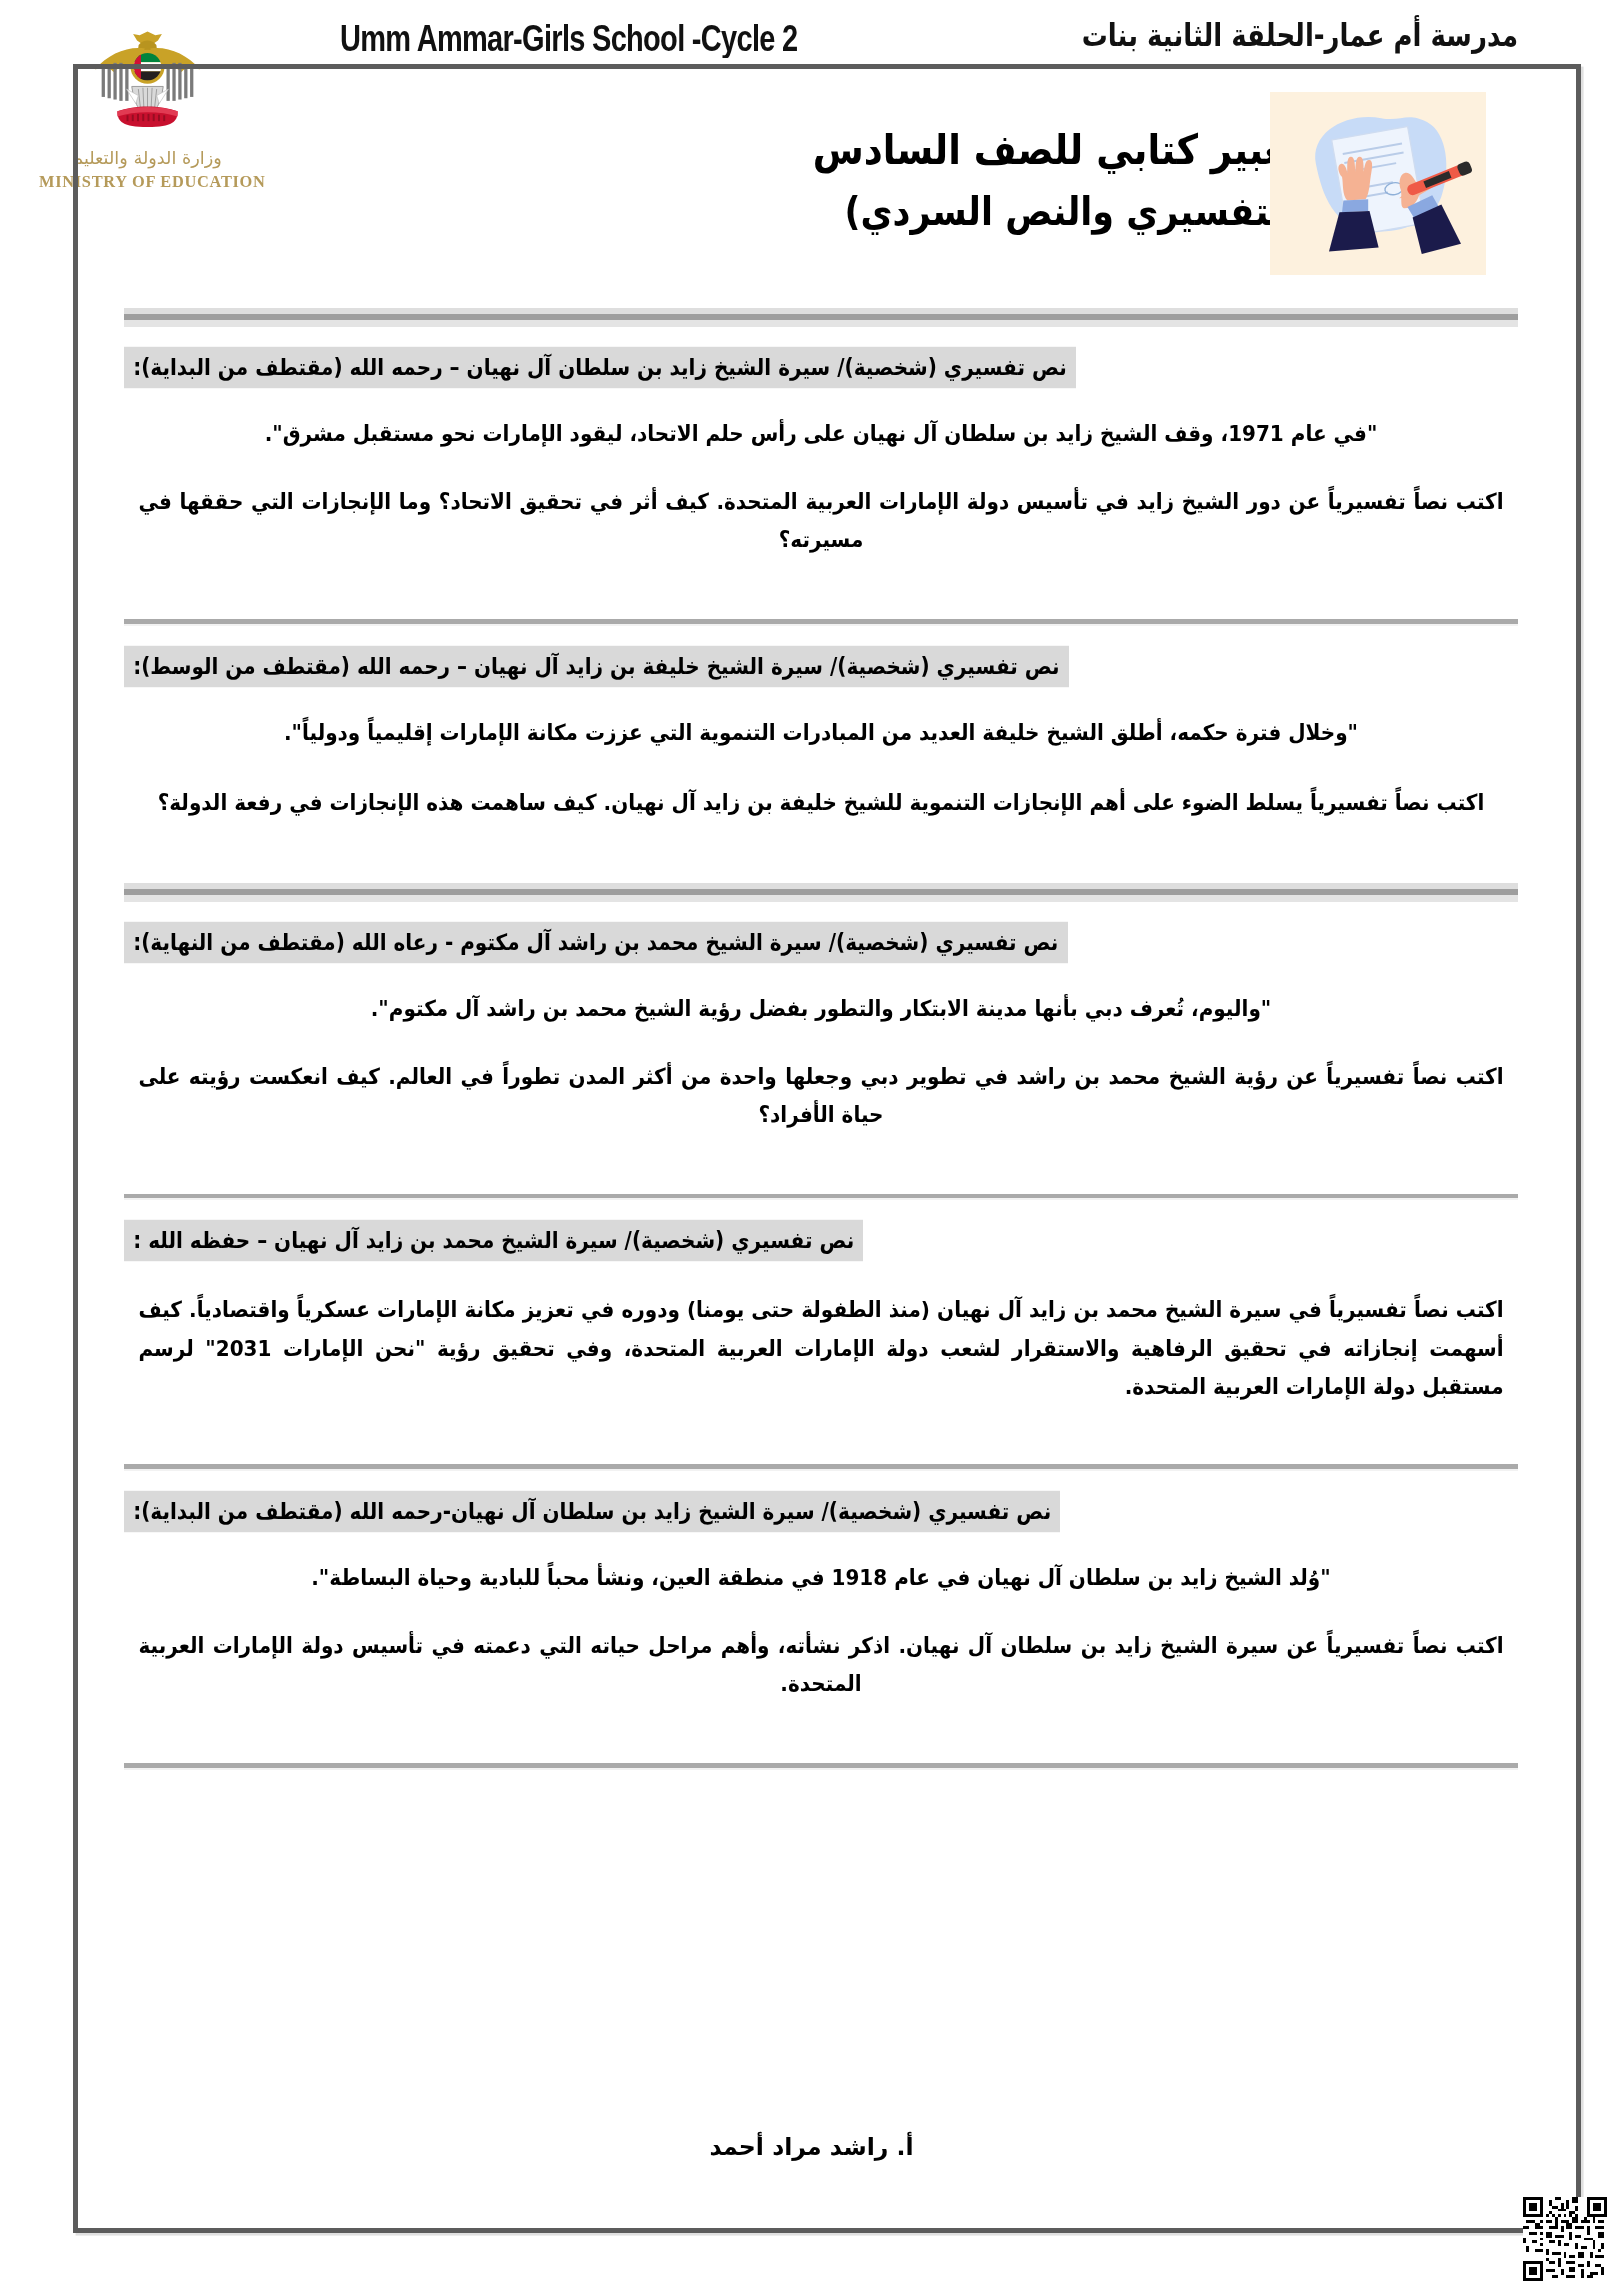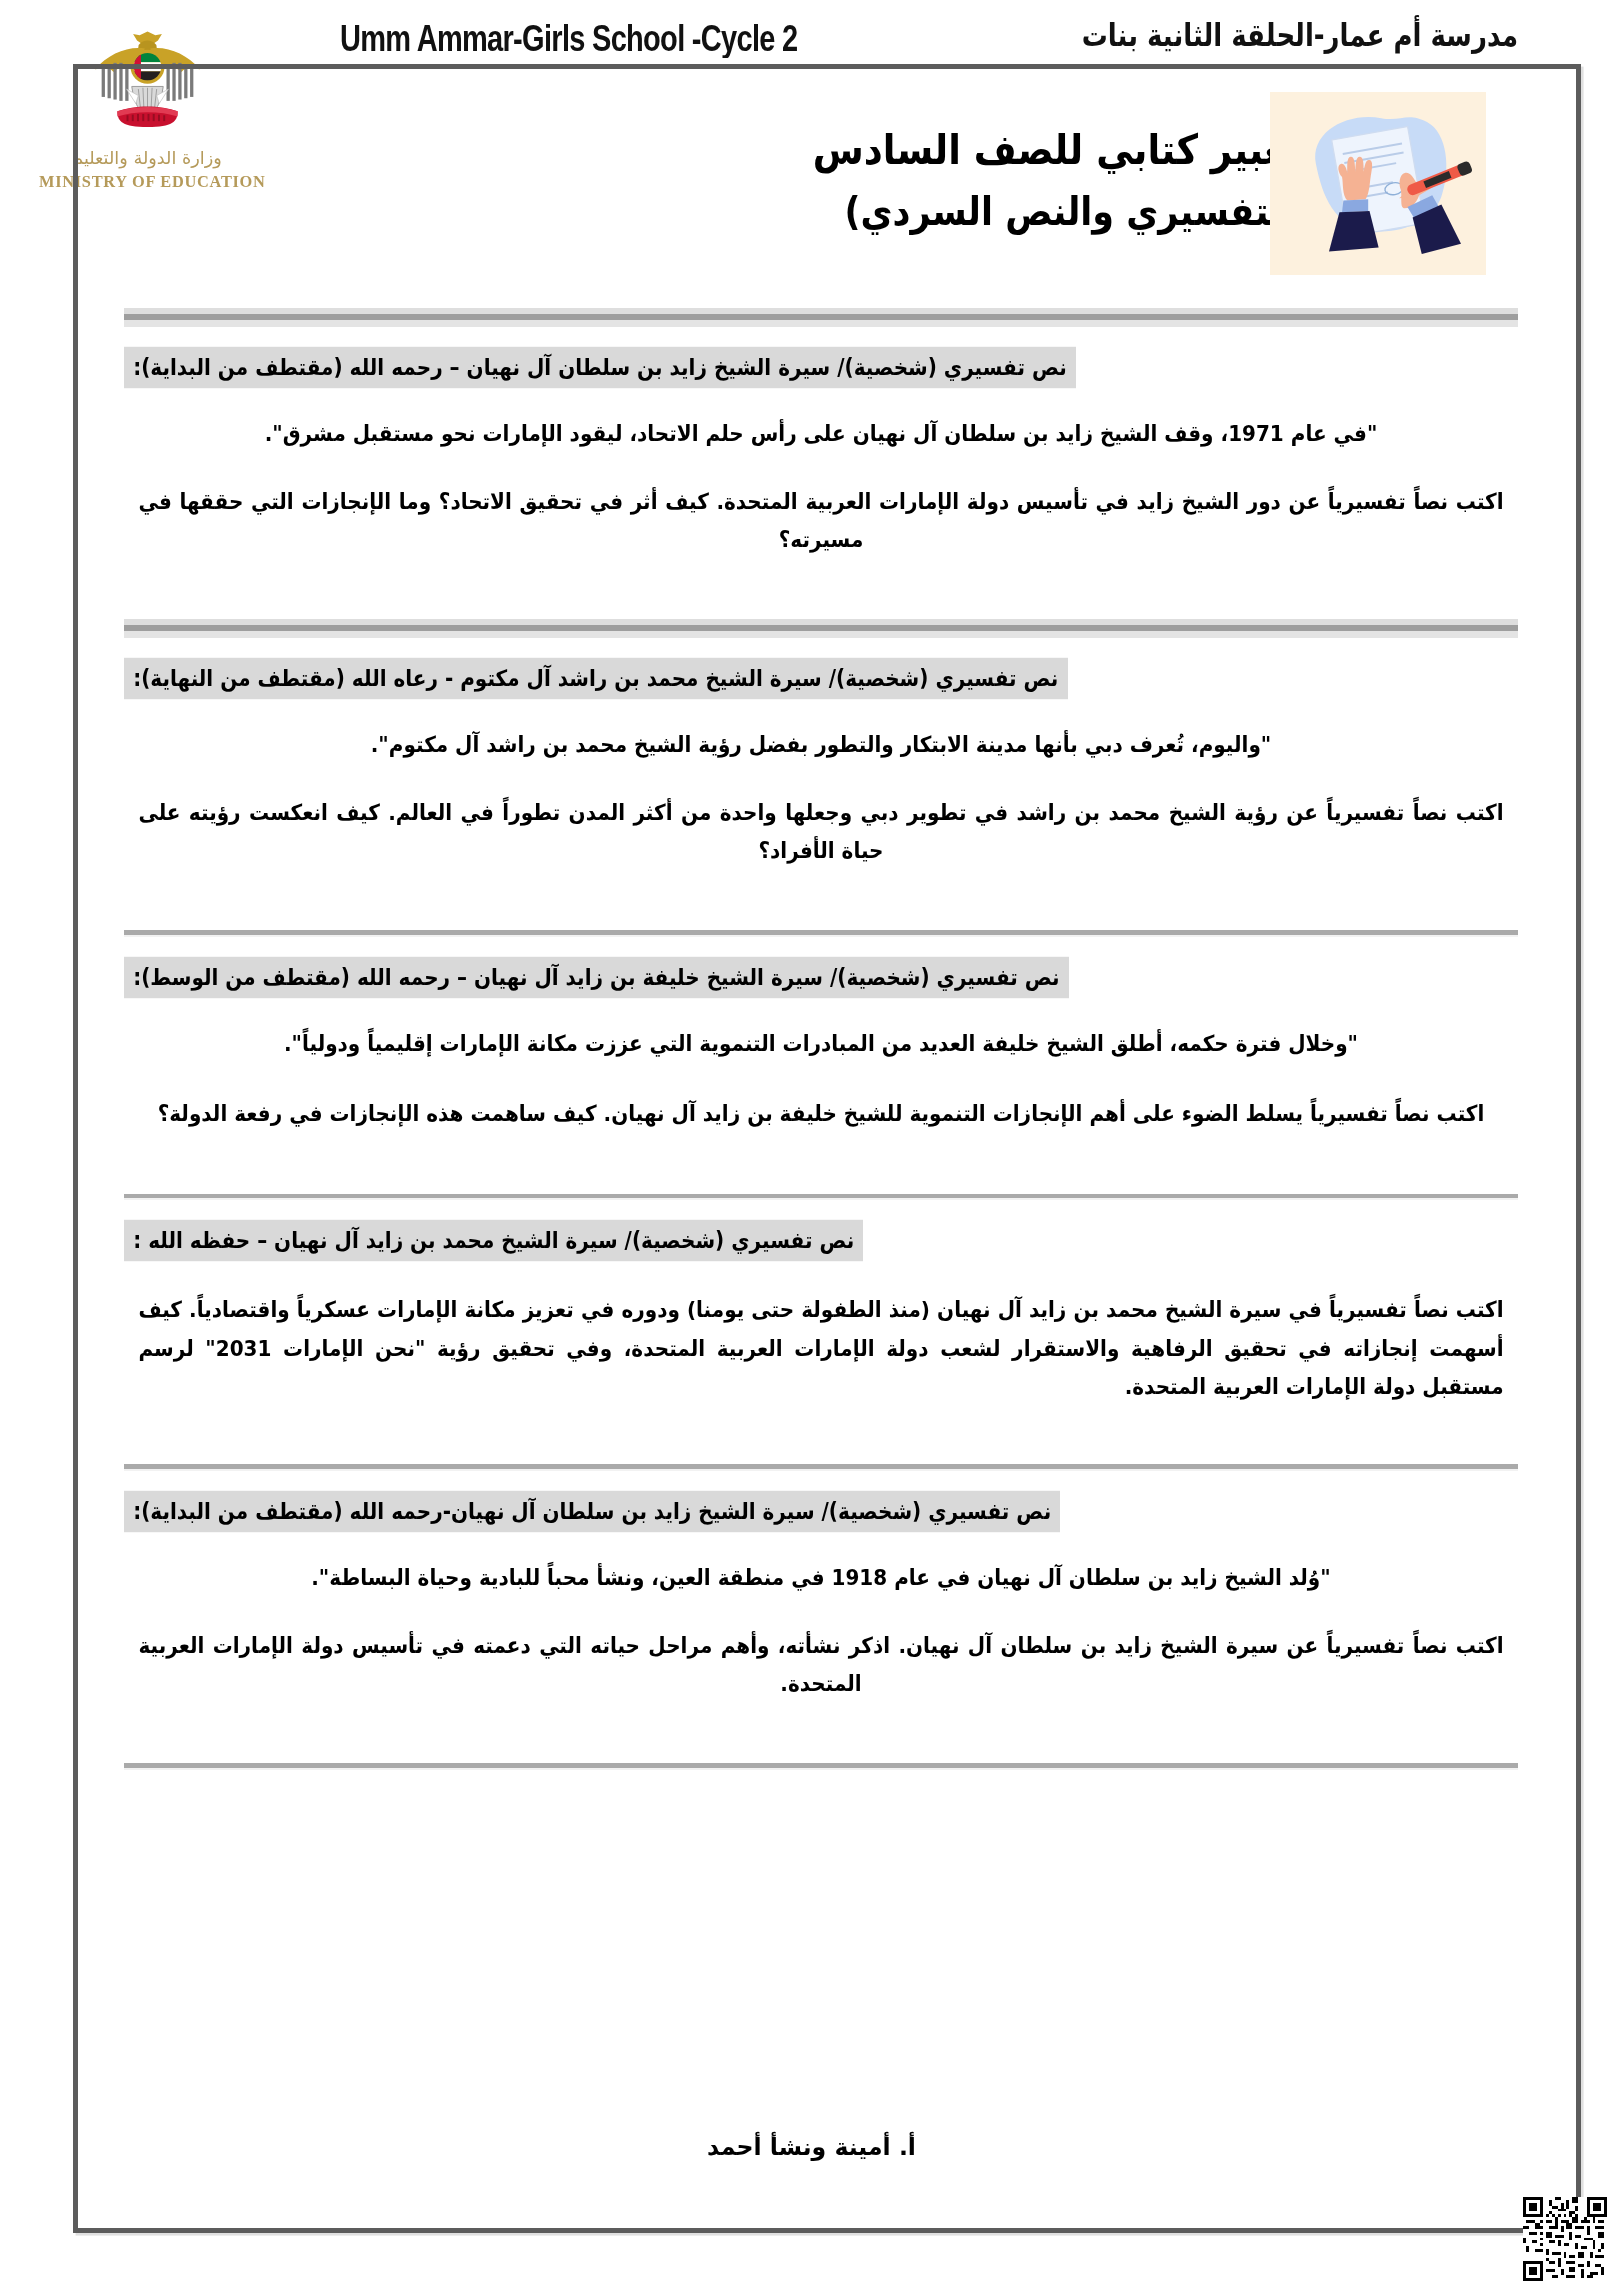--- a/index.html
+++ b/index.html
@@ -355,36 +355,36 @@
     <div class="rule thick"></div>
     <div class="sec-head-row">
       <div class="sec-head">نص تفسيري (شخصية)/ سيرة الشيخ زايد بن سلطان آل نهيان – رحمه الله (مقتطف من البداية):</div>
     </div>
     <div class="quote">"في عام 1971، وقف الشيخ زايد بن سلطان آل نهيان على رأس حلم الاتحاد، ليقود الإمارات نحو مستقبل مشرق".</div>
     <div class="prompt">اكتب نصاً تفسيرياً عن دور الشيخ زايد في تأسيس دولة الإمارات العربية المتحدة. كيف أثر في تحقيق الاتحاد؟ وما الإنجازات التي حققها في مسيرته؟</div>
     <div class="sec-space-md"></div>
   </div>
 
   <div class="section">
+    <div class="rule"></div>
+    <div class="sec-head-row">
+      <div class="sec-head">نص تفسيري (شخصية)/ سيرة الشيخ خليفة بن زايد آل نهيان – رحمه الله (مقتطف من الوسط):</div>
+    </div>
+    <div class="quote">"وخلال فترة حكمه، أطلق الشيخ خليفة العديد من المبادرات التنموية التي عززت مكانة الإمارات إقليمياً ودولياً".</div>
+    <div class="prompt">اكتب نصاً تفسيرياً يسلط الضوء على أهم الإنجازات التنموية للشيخ خليفة بن زايد آل نهيان. كيف ساهمت هذه الإنجازات في رفعة الدولة؟</div>
+    <div class="sec-space-md"></div>
+  </div>
+
+  <div class="section">
     <div class="rule thick"></div>
     <div class="sec-head-row">
       <div class="sec-head">نص تفسيري (شخصية)/ سيرة الشيخ محمد بن راشد آل مكتوم - رعاه الله (مقتطف من النهاية):</div>
     </div>
     <div class="quote">"واليوم، تُعرف دبي بأنها مدينة الابتكار والتطور بفضل رؤية الشيخ محمد بن راشد آل مكتوم".</div>
     <div class="prompt">اكتب نصاً تفسيرياً عن رؤية الشيخ محمد بن راشد في تطوير دبي وجعلها واحدة من أكثر المدن تطوراً في العالم. كيف انعكست رؤيته على حياة الأفراد؟</div>
-    <div class="sec-space-md"></div>
-  </div>
-
-  <div class="section">
-    <div class="rule"></div>
-    <div class="sec-head-row">
-      <div class="sec-head">نص تفسيري (شخصية)/ سيرة الشيخ خليفة بن زايد آل نهيان – رحمه الله (مقتطف من الوسط):</div>
-    </div>
-    <div class="quote">"وخلال فترة حكمه، أطلق الشيخ خليفة العديد من المبادرات التنموية التي عززت مكانة الإمارات إقليمياً ودولياً".</div>
-    <div class="prompt">اكتب نصاً تفسيرياً يسلط الضوء على أهم الإنجازات التنموية للشيخ خليفة بن زايد آل نهيان. كيف ساهمت هذه الإنجازات في رفعة الدولة؟</div>
     <div class="sec-space-md"></div>
   </div>
 
   <div class="section">
     <div class="rule"></div>
     <div class="sec-head-row">
       <div class="sec-head">نص تفسيري (شخصية)/ سيرة الشيخ محمد بن زايد آل نهيان – حفظه الله :</div>
     </div>
     <div class="prompt flush">اكتب نصاً تفسيرياً في سيرة الشيخ محمد بن زايد آل نهيان (منذ الطفولة حتى يومنا) ودوره في تعزيز مكانة الإمارات عسكرياً واقتصادياً. كيف أسهمت إنجازاته في تحقيق الرفاهية والاستقرار لشعب دولة الإمارات العربية المتحدة، وفي تحقيق رؤية "نحن الإمارات 2031" لرسم مستقبل دولة الإمارات العربية المتحدة.</div>
     <div class="sec-space-md"></div>
@@ -396,21 +396,21 @@
       <div class="sec-head">نص تفسيري (شخصية)/ سيرة الشيخ زايد بن سلطان آل نهيان-رحمه الله (مقتطف من البداية):</div>
     </div>
     <div class="quote">"وُلد الشيخ زايد بن سلطان آل نهيان في عام 1918 في منطقة العين، ونشأ محباً للبادية وحياة البساطة".</div>
     <div class="prompt">اكتب نصاً تفسيرياً عن سيرة الشيخ زايد بن سلطان آل نهيان. اذكر نشأته، وأهم مراحل حياته التي دعمته في تأسيس دولة الإمارات العربية المتحدة.</div>
     <div class="sec-space-md"></div>
     <div class="rule"></div>
   </div>
 
 </div>
 
-<div class="signature">أ. أمينة ونشأ أحمد</div>
+<div class="signature">أ. راشد مراد أحمد</div>
 
 <div class="qr">
   <svg width="84" height="84" viewBox="0 0 29 29" xmlns="http://www.w3.org/2000/svg" shape-rendering="crispEdges">
     <rect width="29" height="29" fill="#ffffff"></rect>
     <g fill="#000000">
 
       <rect x="0" y="0" width="7" height="1"></rect>
         <rect x="0" y="6" width="7" height="1"></rect>
       <rect x="0" y="0" width="1" height="7"></rect>
         <rect x="6" y="0" width="1" height="7"></rect>

